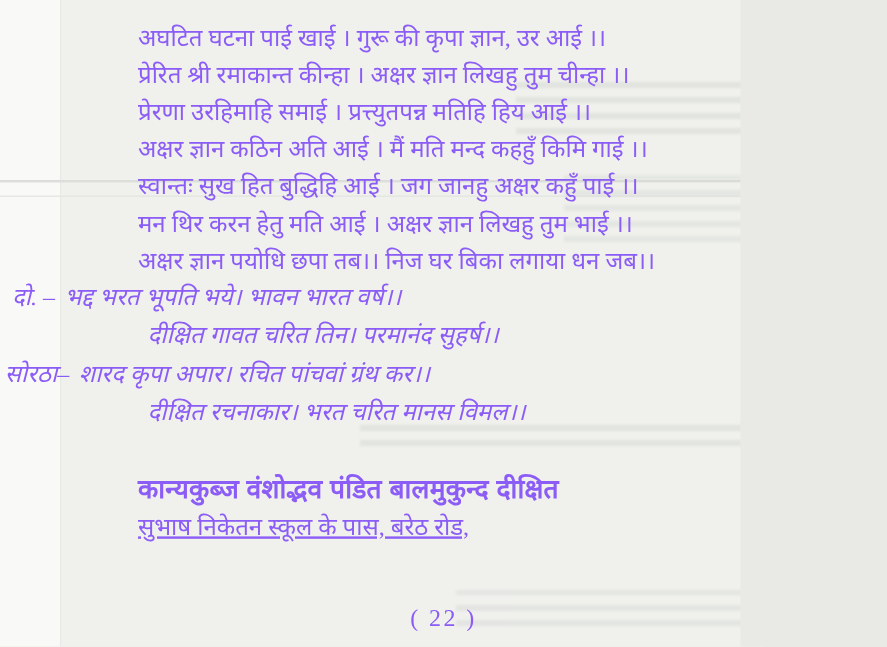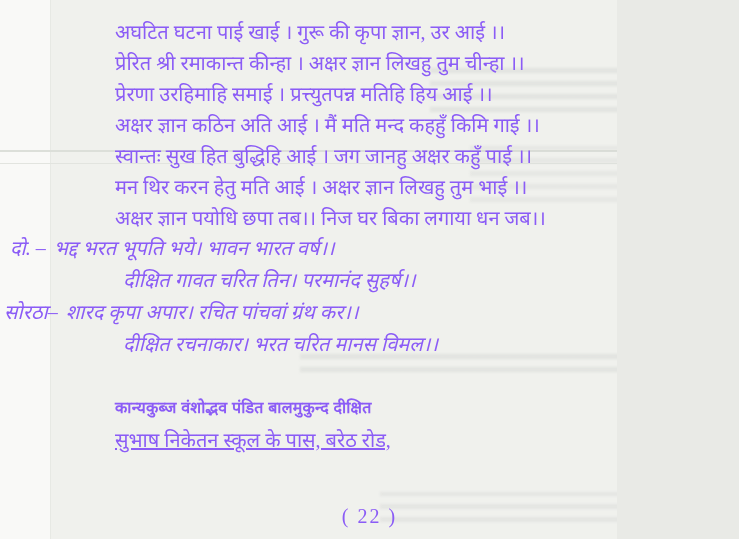--- a/index.html
+++ b/index.html
@@ -73,21 +73,21 @@
   .doha-1   { top: 233px; left: 10px; }
   .doha-2   { top: 265px; left: 115px; }
   .sortha-1 { top: 297px; left: 4px;  }
   .sortha-2 { top: 329px; left: 115px; }
 
   
   .author-heading {
     position: absolute; left: 115px; top: 393px;
     font-family: "Liberation Sans", sans-serif;
     font-weight: bold;
-    font-size: 16px; line-height: 30px;
+    font-size: 22px; line-height: 30px;
     letter-spacing: 0.2px;
   }
   .address-line {
     position: absolute; left: 115px;
     font-size: 20px; line-height: 31px;
   }
   .addr-1 { top: 425px; text-decoration: underline; }
   .addr-2 { top: 457px; }
 
   

